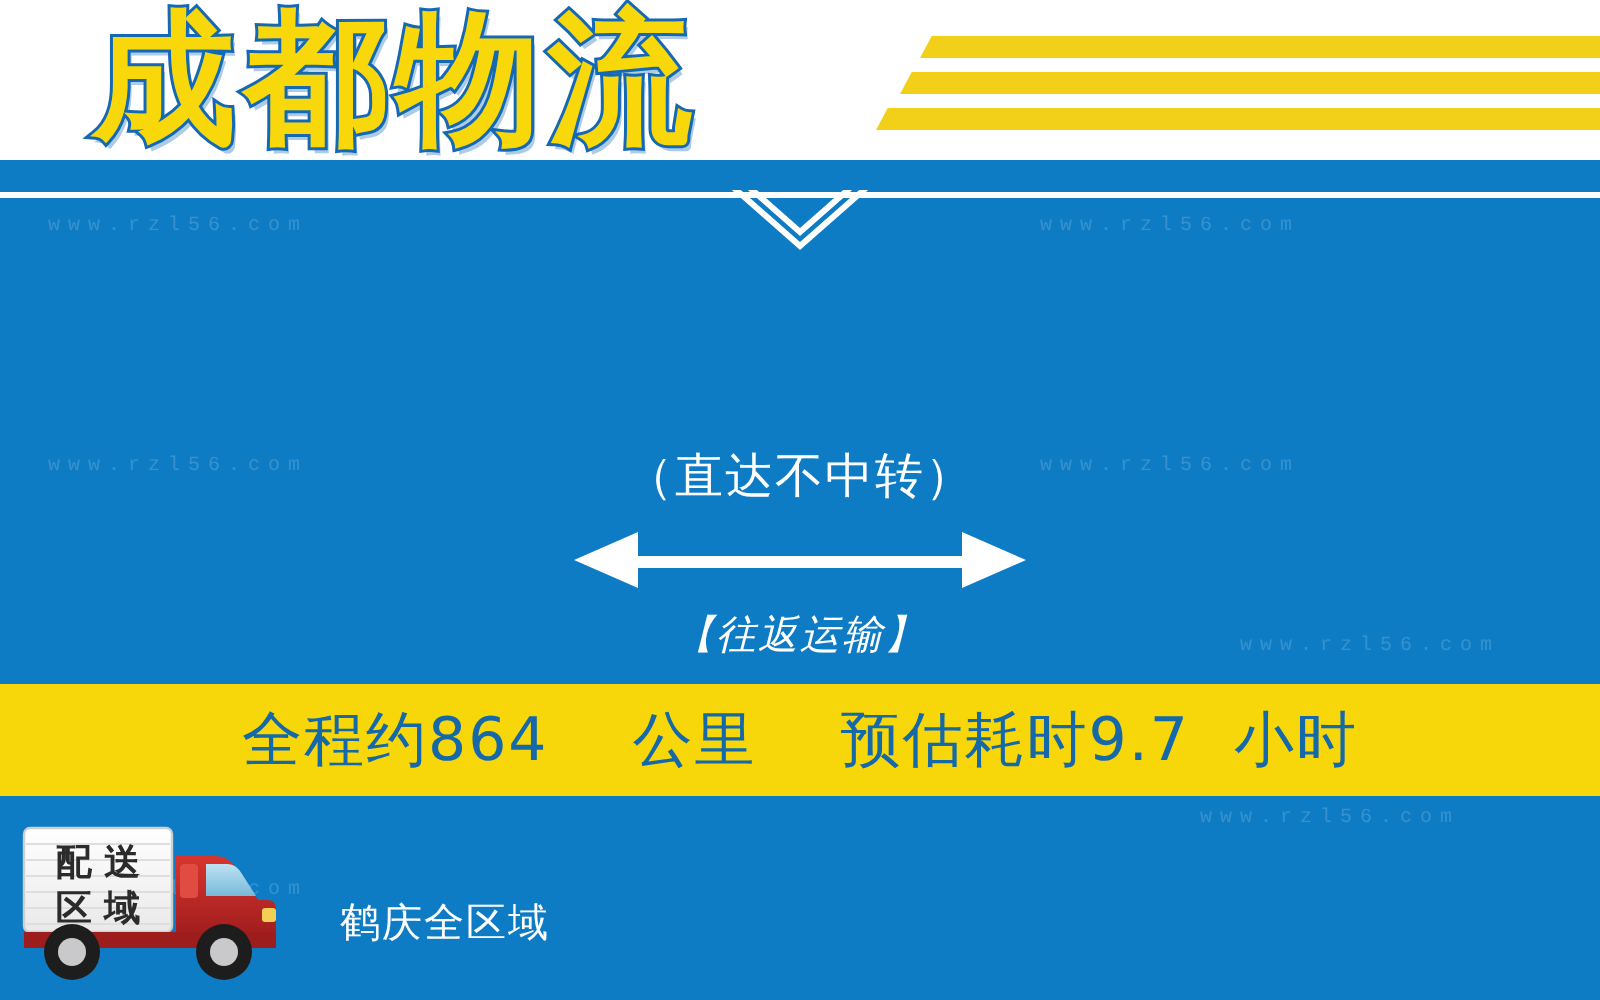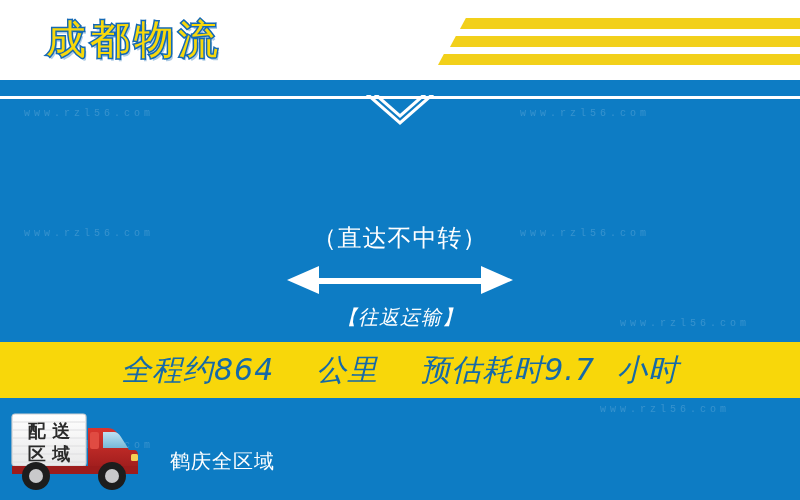--- a/index.html
+++ b/index.html
@@ -18,22 +18,22 @@
 
   
   .header {
     position:absolute; left:0; top:0; width:800px; height:80px;
     background:#ffffff;
     overflow:hidden;
   }
   .header-title {
     position:absolute;
     left:46px; top:2px;
-    font-size:40px;
-    font-weight:normal;
+    font-size:72px;
+    font-weight:bold;
     letter-spacing:4px;
     color:#f8d80b;
     -webkit-text-stroke:3px #1569b4;
     paint-order:stroke fill;
     text-shadow:2px 3px 0 rgba(21,105,180,.35);
     line-height:74px;
     white-space:nowrap;
   }
   .stripes { position:absolute; left:400px; top:0; width:400px; height:80px; }
   .stripe {
@@ -112,21 +112,20 @@
     position:absolute; left:0; top:262px; width:800px; height:56px;
     background:#f8d70a;
     display:flex;
     align-items:center;
     justify-content:center;
     color:#1569a8;
     font-size:30px;
     font-weight:500;
     letter-spacing:1px;
     white-space:nowrap;
-    font-style:italic;
   }
   .infoband span { display:inline-block; }
   .gap-sm { width:22px; display:inline-block; }
   .gap-lg { width:42px; display:inline-block; }
 
   
   .truck { position:absolute; left:8px; top:330px; width:144px; height:84px; }
   .delivery-area {
     position:absolute; left:170px; top:368px;
     color:#ffffff; font-size:20px; letter-spacing:1px; white-space:nowrap;text-align:center;

